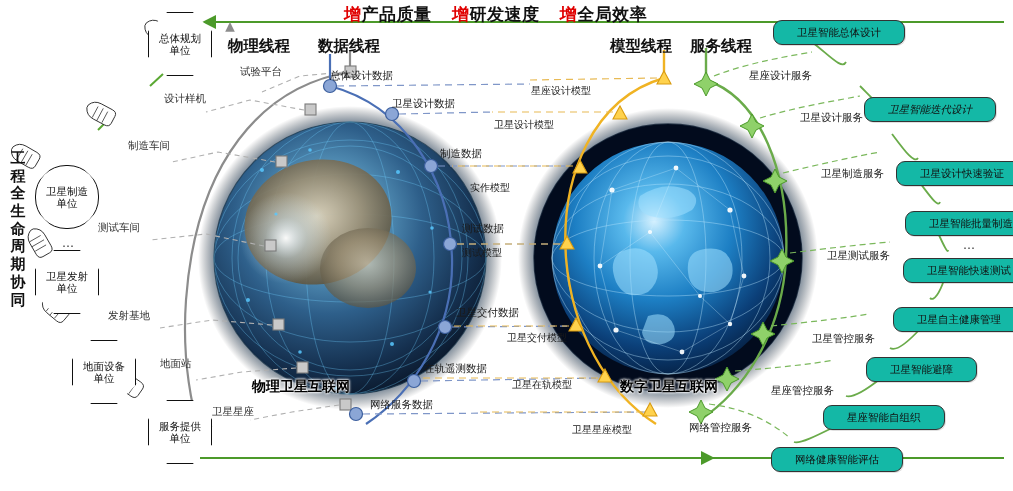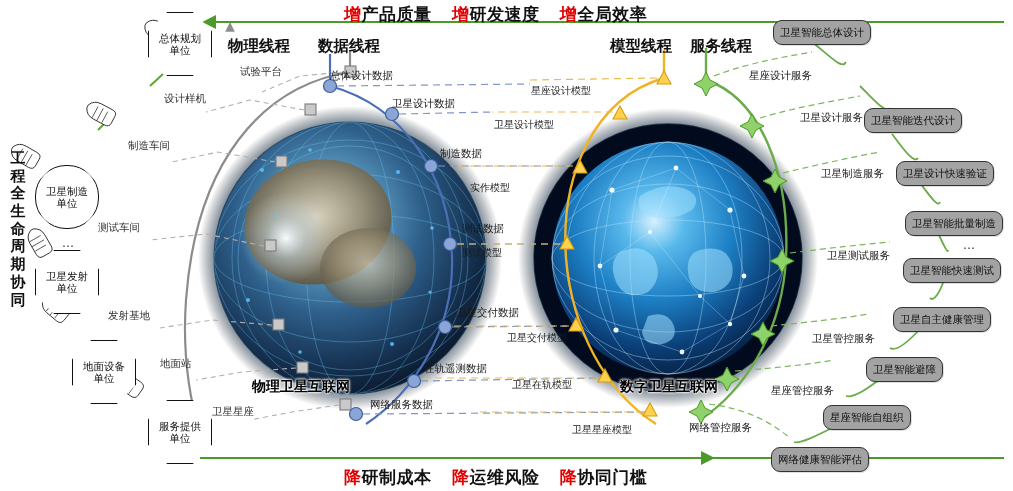--- a/index.html
+++ b/index.html
@@ -55,22 +55,22 @@
   .cap-green{font-size:10.5px;color:#1a1a1a;text-align:center;}
 
   
   .gcap{
     position:absolute;font-size:14px;font-weight:bold;color:#000;
     white-space:nowrap;text-shadow:0 0 3px #fff,0 0 3px #fff,0 0 2px #fff;
   }
 
   
   .pill{
-    position:absolute;background:#a3a3a3;border:1.5px solid #333;border-radius:9px;
-    font-size:10.5px;color:#111;padding:3px 6px;white-space:nowrap;
+    position:absolute;background:#14b8a6;border:1.5px solid #333;border-radius:9px;
+    font-size:10.5px;color:#111;padding:3px 23px;white-space:nowrap;
     height:17px;line-height:17px;box-sizing:content-box;
     box-shadow:1px 1px 0 rgba(0,0,0,.12);
   }
   .dots{position:absolute;font-size:12px;color:#333;letter-spacing:1px;}
 </style>
 </head>
 <body>
 
 <div id="stage">
 
@@ -343,31 +343,20 @@
       <span class="hi">增</span><span class="rest">产品质量</span>
     </span>
     <span class="seg">
       <span class="hi">增</span><span class="rest">研发速度</span>
     </span>
     <span class="seg">
       <span class="hi">增</span><span class="rest">全局效率</span>
     </span>
   </div>
 
-  <div class="banner" style="left:344px;top:466px;">
-    <span class="seg">
-      <span class="hi">降</span><span class="rest">研制成本</span>
-    </span>
-    <span class="seg">
-      <span class="hi">降</span><span class="rest">运维风险</span>
-    </span>
-    <span class="seg">
-      <span class="hi">降</span><span class="rest">协同门槛</span>
-    </span>
-  </div>
 
   <div class="vtitle">工程全生命周期协同</div>
 
   <div class="oct" style="left:148px;top:12px;">
       <span>总体规划单位</span>
     </div>
   <div class="oct" style="left:35px;top:165px;border-radius:31px;">
       <span>卫星制造单位</span>
     </div>
   <div class="oct" style="left:35px;top:250px;">
@@ -415,21 +404,21 @@
   <div class="lbl cap-green" style="left:821px;top:168px;width:58px;">卫星制造服务</div>
   <div class="lbl cap-green" style="left:827px;top:250px;width:58px;">卫星测试服务</div>
   <div class="lbl cap-green" style="left:812px;top:333px;width:58px;">卫星管控服务</div>
   <div class="lbl cap-green" style="left:771px;top:385px;width:58px;">星座管控服务</div>
   <div class="lbl cap-green" style="left:689px;top:422px;width:58px;">网络管控服务</div>
 
   <div class="gcap" style="left:252px;top:378px;">物理卫星互联网</div>
   <div class="gcap" style="left:620px;top:378px;">数字卫星互联网</div>
 
   <div class="pill" style="left:773px;top:20px;">卫星智能总体设计</div>
-  <div class="pill" style="left:864px;top:108px;">卫星智能迭代设计</div>
+  <div class="pill" style="left:864px;top:97px;font-style:italic;">卫星智能迭代设计</div>
   <div class="pill" style="left:896px;top:161px;">卫星设计快速验证</div>
   <div class="pill" style="left:905px;top:211px;">卫星智能批量制造</div>
   <div class="pill" style="left:903px;top:258px;">卫星智能快速测试</div>
   <div class="pill" style="left:893px;top:307px;">卫星自主健康管理</div>
   <div class="pill" style="left:866px;top:357px;">卫星智能避障</div>
   <div class="pill" style="left:823px;top:405px;">星座智能自组织</div>
   <div class="pill" style="left:771px;top:447px;">网络健康智能评估</div>
   <div class="dots" style="left:963px;top:238px;">…</div>
 
 </div>

